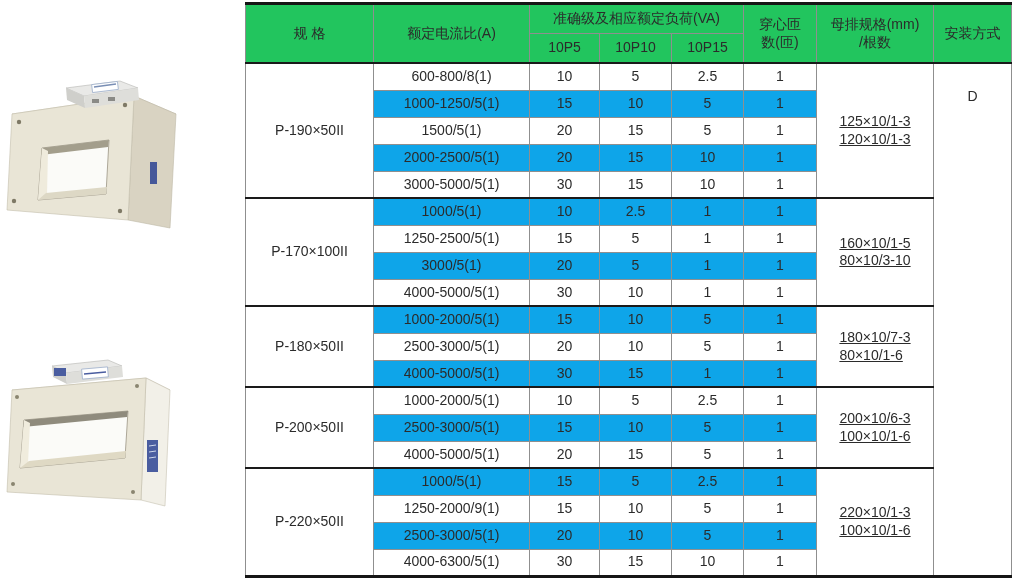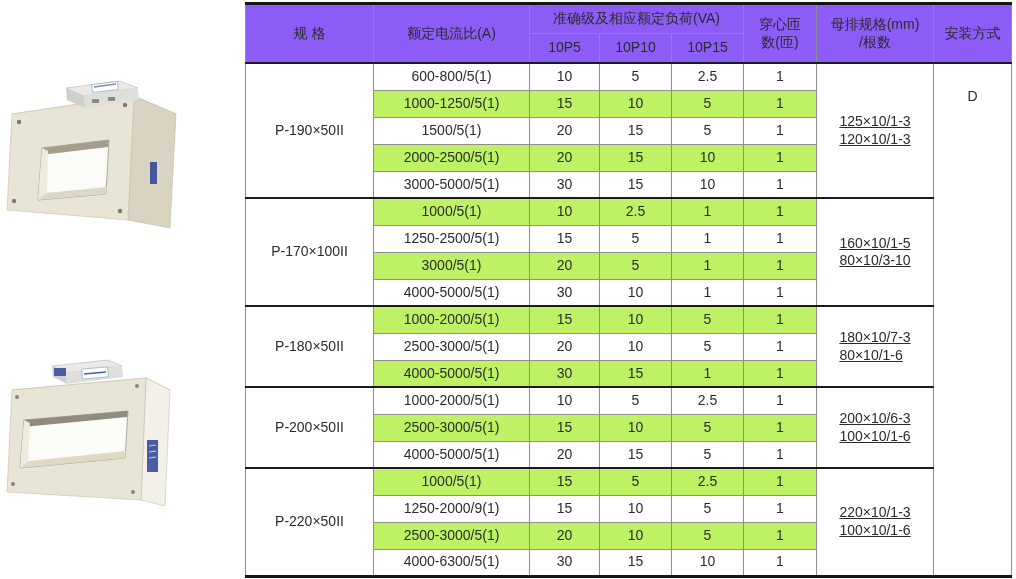--- a/index.html
+++ b/index.html
@@ -16,24 +16,24 @@
   table.spec-table {
     position:absolute; left:245px; top:2px;
     border-collapse:collapse; table-layout:fixed;
   }
   .spec-table th, .spec-table td {
     border:1px solid #8f8f8f;
     text-align:center; vertical-align:middle;
     padding:0 2px; font-size:14px; font-weight:normal; line-height:1.25;
     overflow:hidden; white-space:nowrap;
   }
-  .spec-table thead th { background:#8b5cf6; height:28px; }
+  .spec-table thead th { background:#22c55e; height:28px; }
   .spec-table thead tr:first-child th { border-top:3px solid #151515; }
   .spec-table tbody tr { height:27px; }
-  .spec-table td.shade { background:#bef264;margin-left:8px; }
+  .spec-table td.shade { background:#0ea5e9;margin-left:8px; }
   .spec-table td.spec-cell, .spec-table td.busbar-cell, .spec-table td.mount-cell { background:#ffffff; }
   .spec-table tr.group-start td { border-top:2px solid #1a1a1a; }
   .spec-table td.bottom-edge { border-bottom:3px solid #151515; }
   .spec-table td.mount-cell { vertical-align:top; padding-top:24px; }
   .busbar-lines { display:inline-block; text-align:left;text-decoration:underline; }
 </style>
 </head>
 <body>
 
 <svg id="photo-top" class="photo" viewBox="0 0 185 170">
@@ -132,21 +132,21 @@
     </tr>
     <tr>
       <th>10P5</th>
       <th>10P10</th>
       <th>10P15</th>
     </tr>
   </thead>
   <tbody>
       <tr class="group-start">
         <td class="spec-cell" rowspan="5">P-190×50II</td>
-        <td>600-800/5(1)</td>
+        <td>600-800/8(1)</td>
         <td>10</td>
         <td>5</td>
         <td>2.5</td>
         <td>1</td>
         <td class="busbar-cell" rowspan="5"><div class="busbar-lines"><div>125×10/1-3</div><div>120×10/1-3</div></div></td>
         <td class="mount-cell bottom-edge" rowspan="19">D</td>
       </tr>
       <tr>
         <td class="shade">1000-1250/5(1)</td>
         <td class="shade">15</td>

